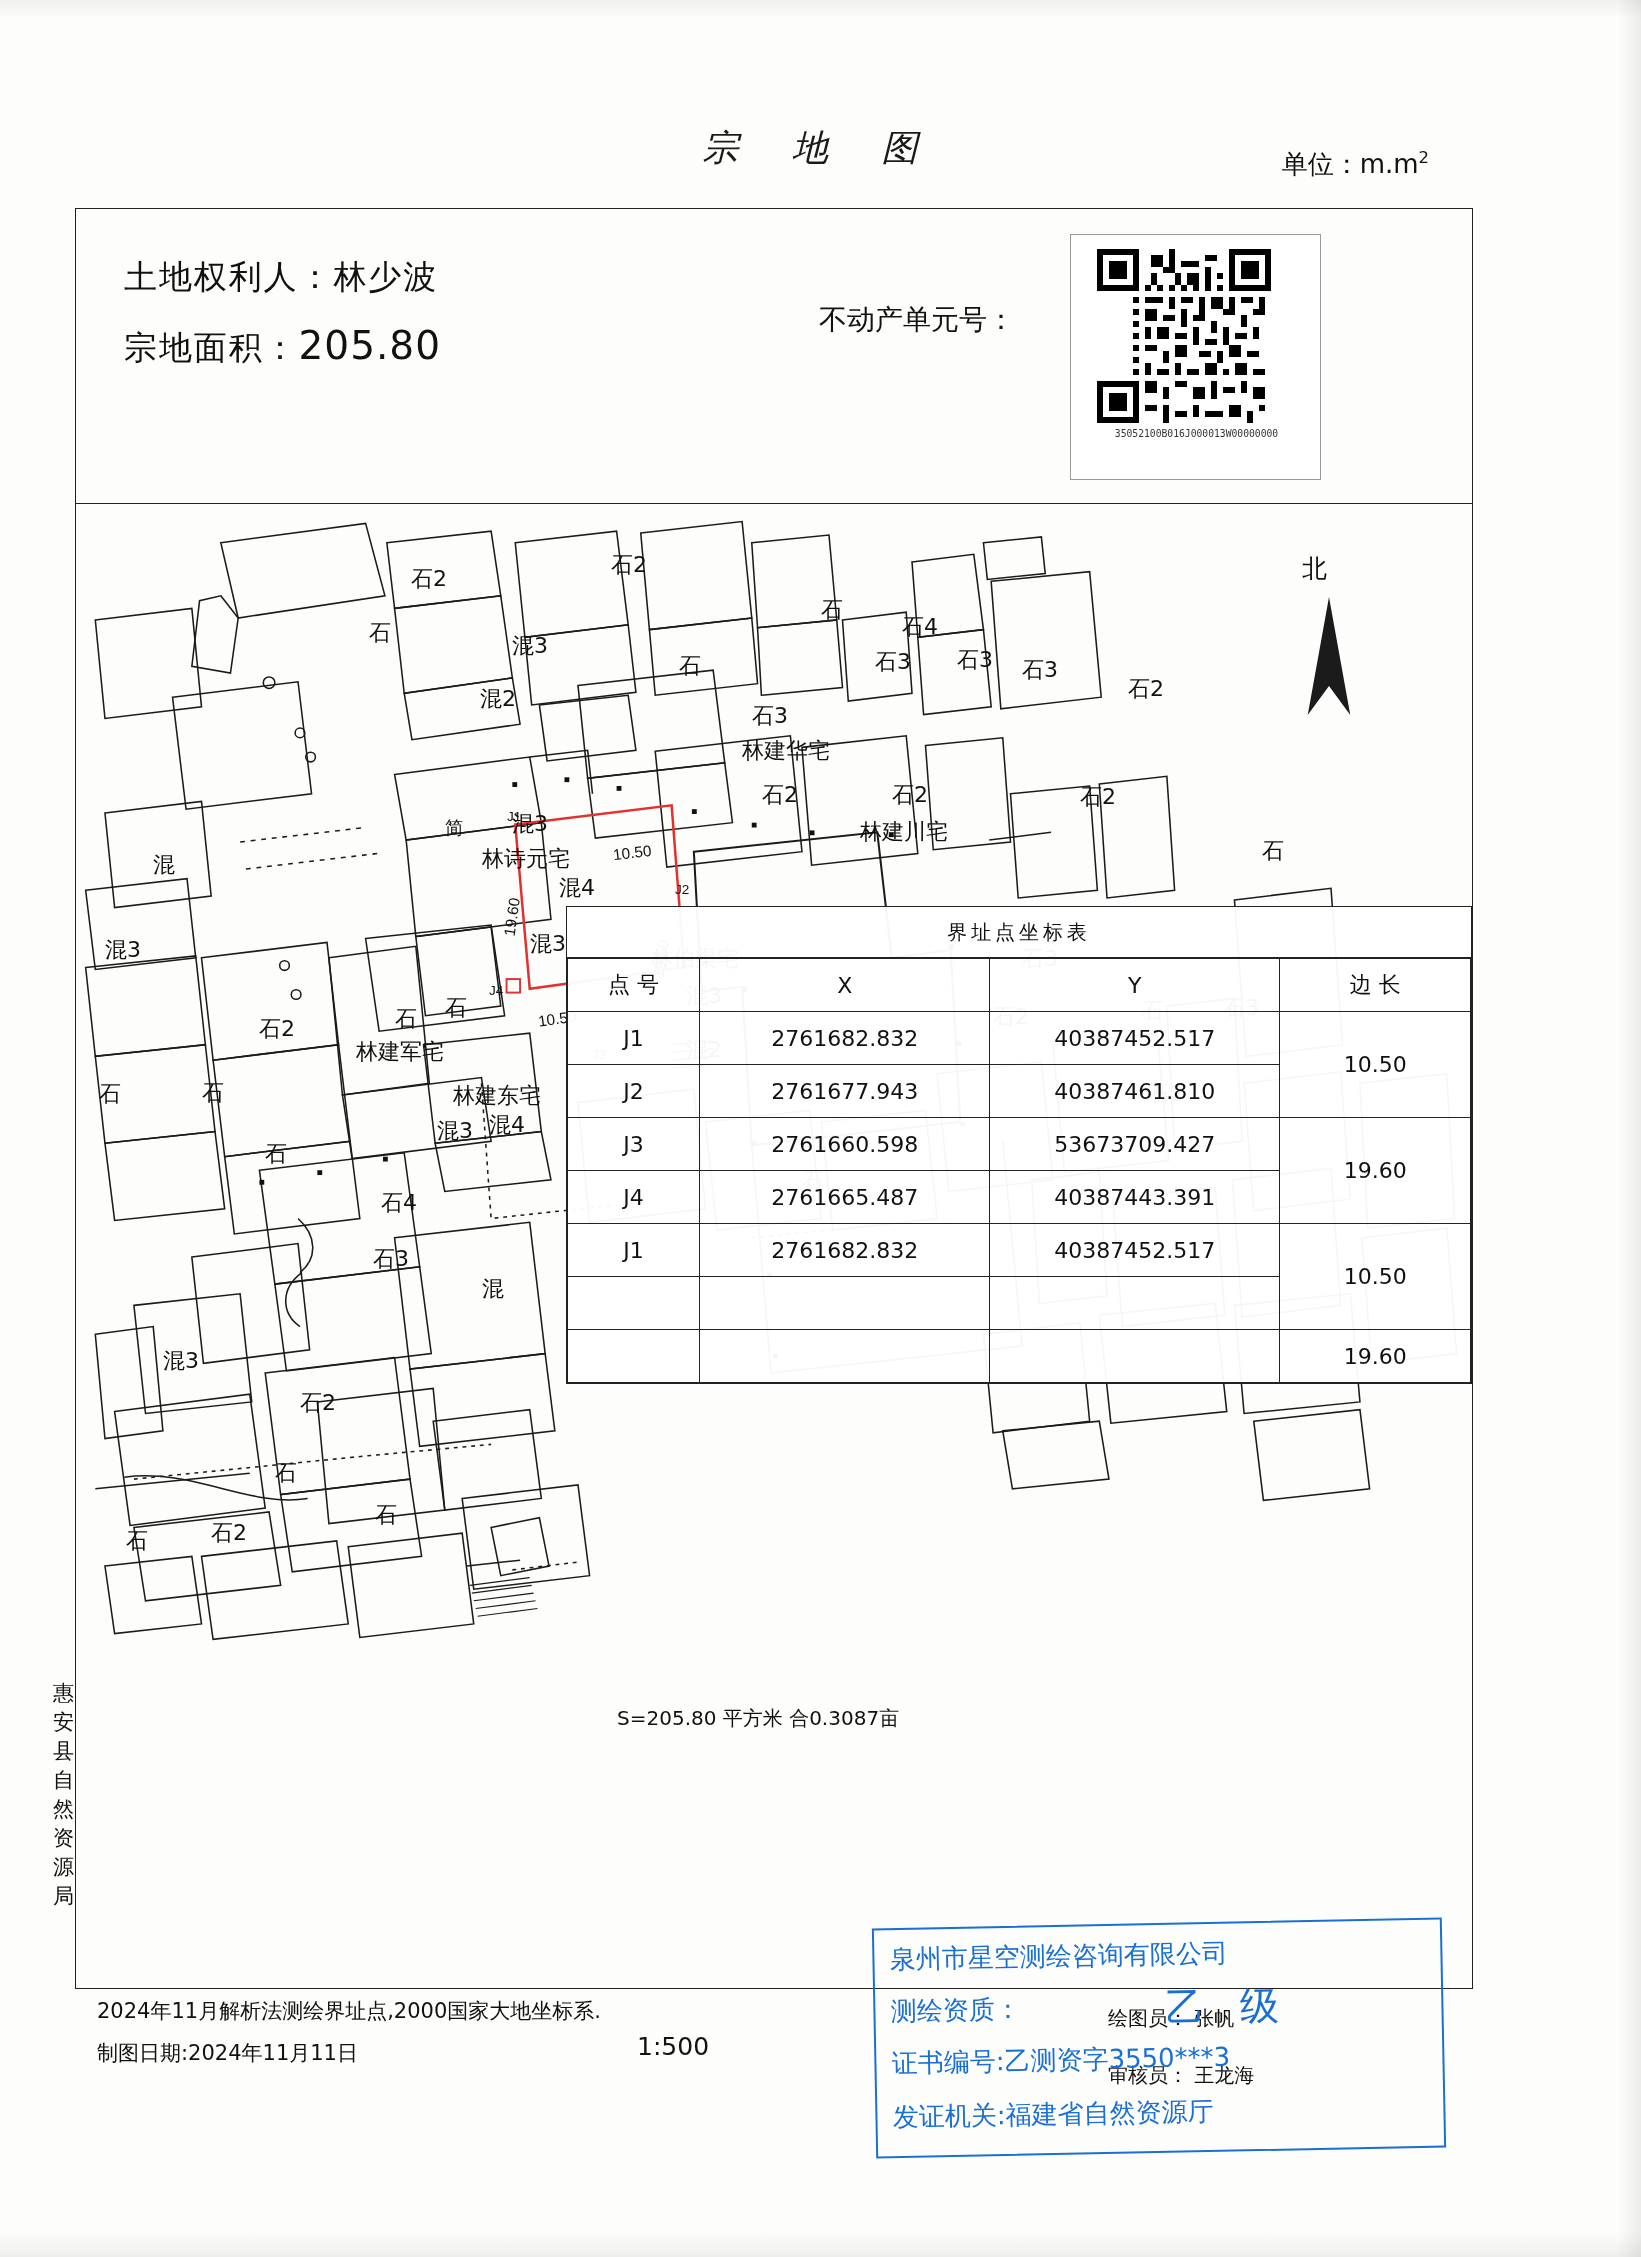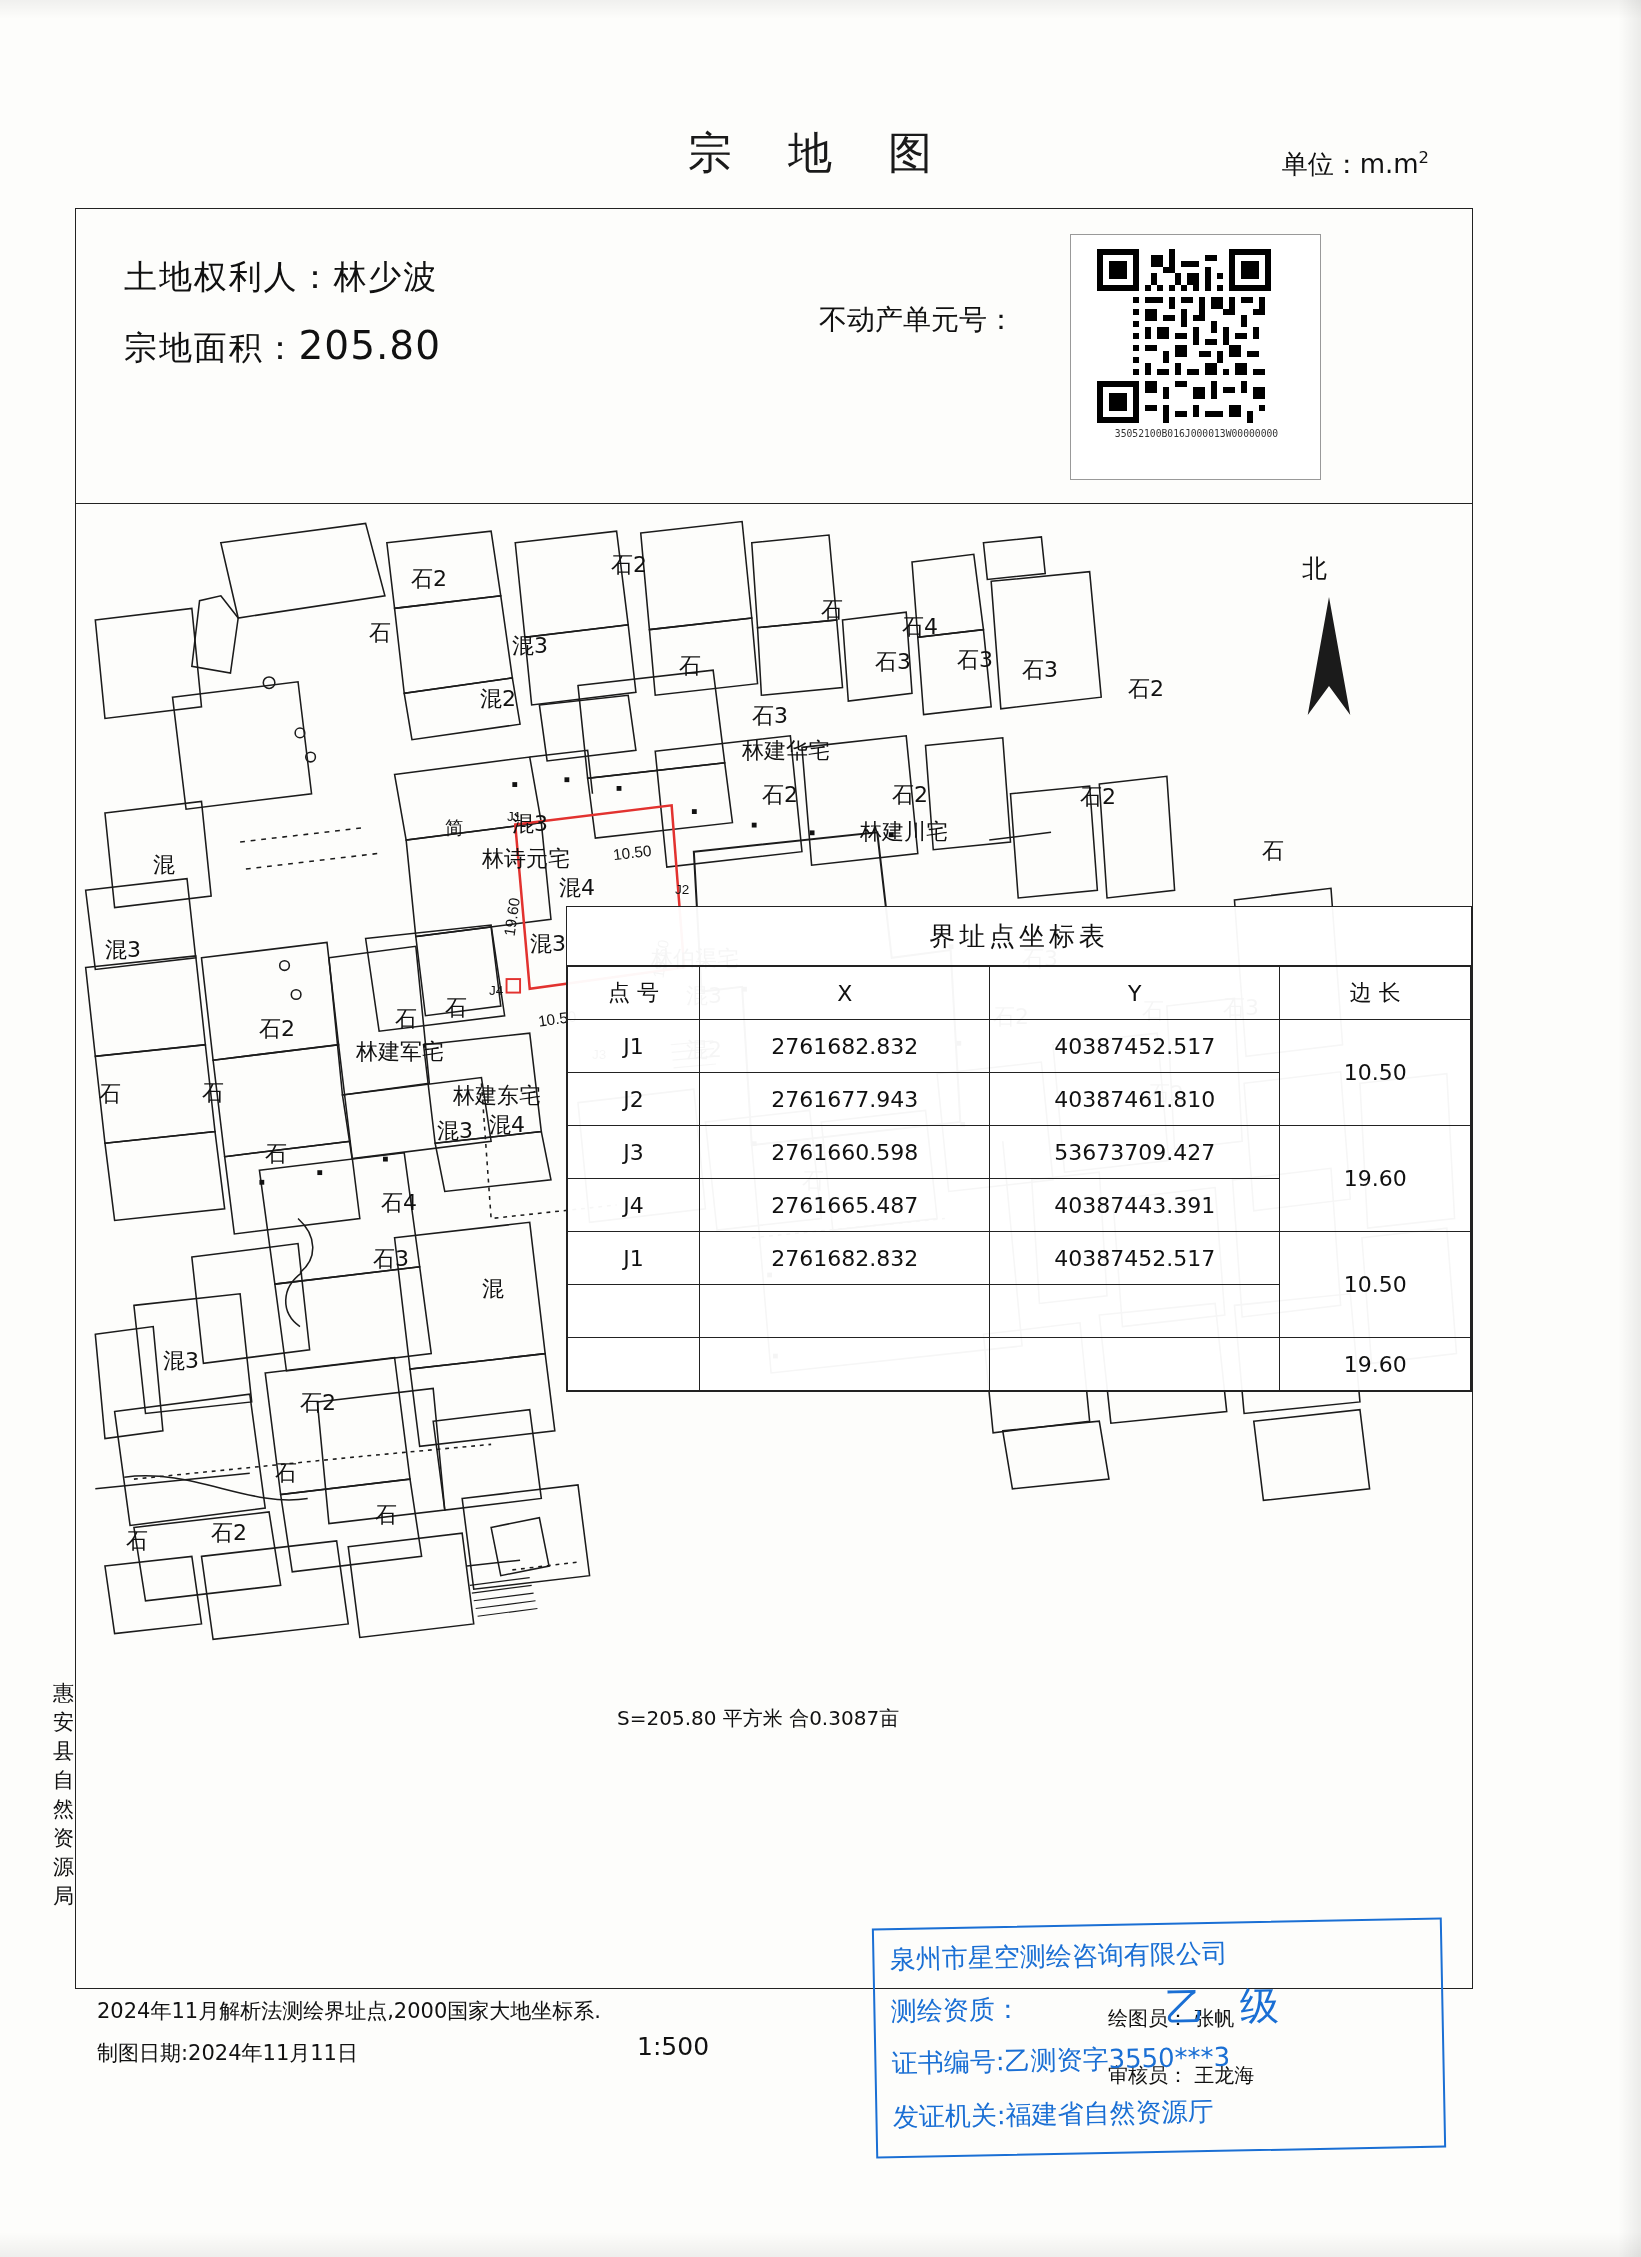--- a/index.html
+++ b/index.html
@@ -41,24 +41,25 @@
     width: 1641px; height: 19.3px;
     background: linear-gradient(to top, rgba(0,0,0,0.0), rgba(0,0,0,0.05));
   }
 
   
   #doc-title {
     position: absolute;
     left: 0; top: 124px;
     width: 1641px;
     text-align: center;
-    font-size: 44px;
+    font-size: 36px;
     letter-spacing: 21px;
     font-family: "DejaVu Sans", sans-serif;
     color: #1a1a1a;
+    font-style: italic;
   }
   #unit-label {
     position: absolute;
     right: 212px; top: 147px;
     font-size: 26px;
     font-family: "DejaVu Sans", sans-serif;
   }
   #unit-label sup { font-size: 16.4px; }
 
   
@@ -160,21 +161,21 @@
   #coord-table {
     position: absolute;
     left: 490px; top: 697px;
     width: 906px;
     border: 1.9px solid #222;
     box-sizing: border-box;
     background: rgba(255,255,255,0.96);
   }
   #coord-title {
     text-align: center;
-    font-size: 26px;
+    font-size: 20px;
     font-family: Liberation Sans, sans-serif;
     padding: 11.6px 0 11.6px 0;
     border-bottom: 1.9px solid #222;
     letter-spacing: 3.9px;
   }
   #coord-table table {
     border-collapse: collapse;
     width: 100%;
     font-family: "DejaVu Sans", sans-serif;
   }

